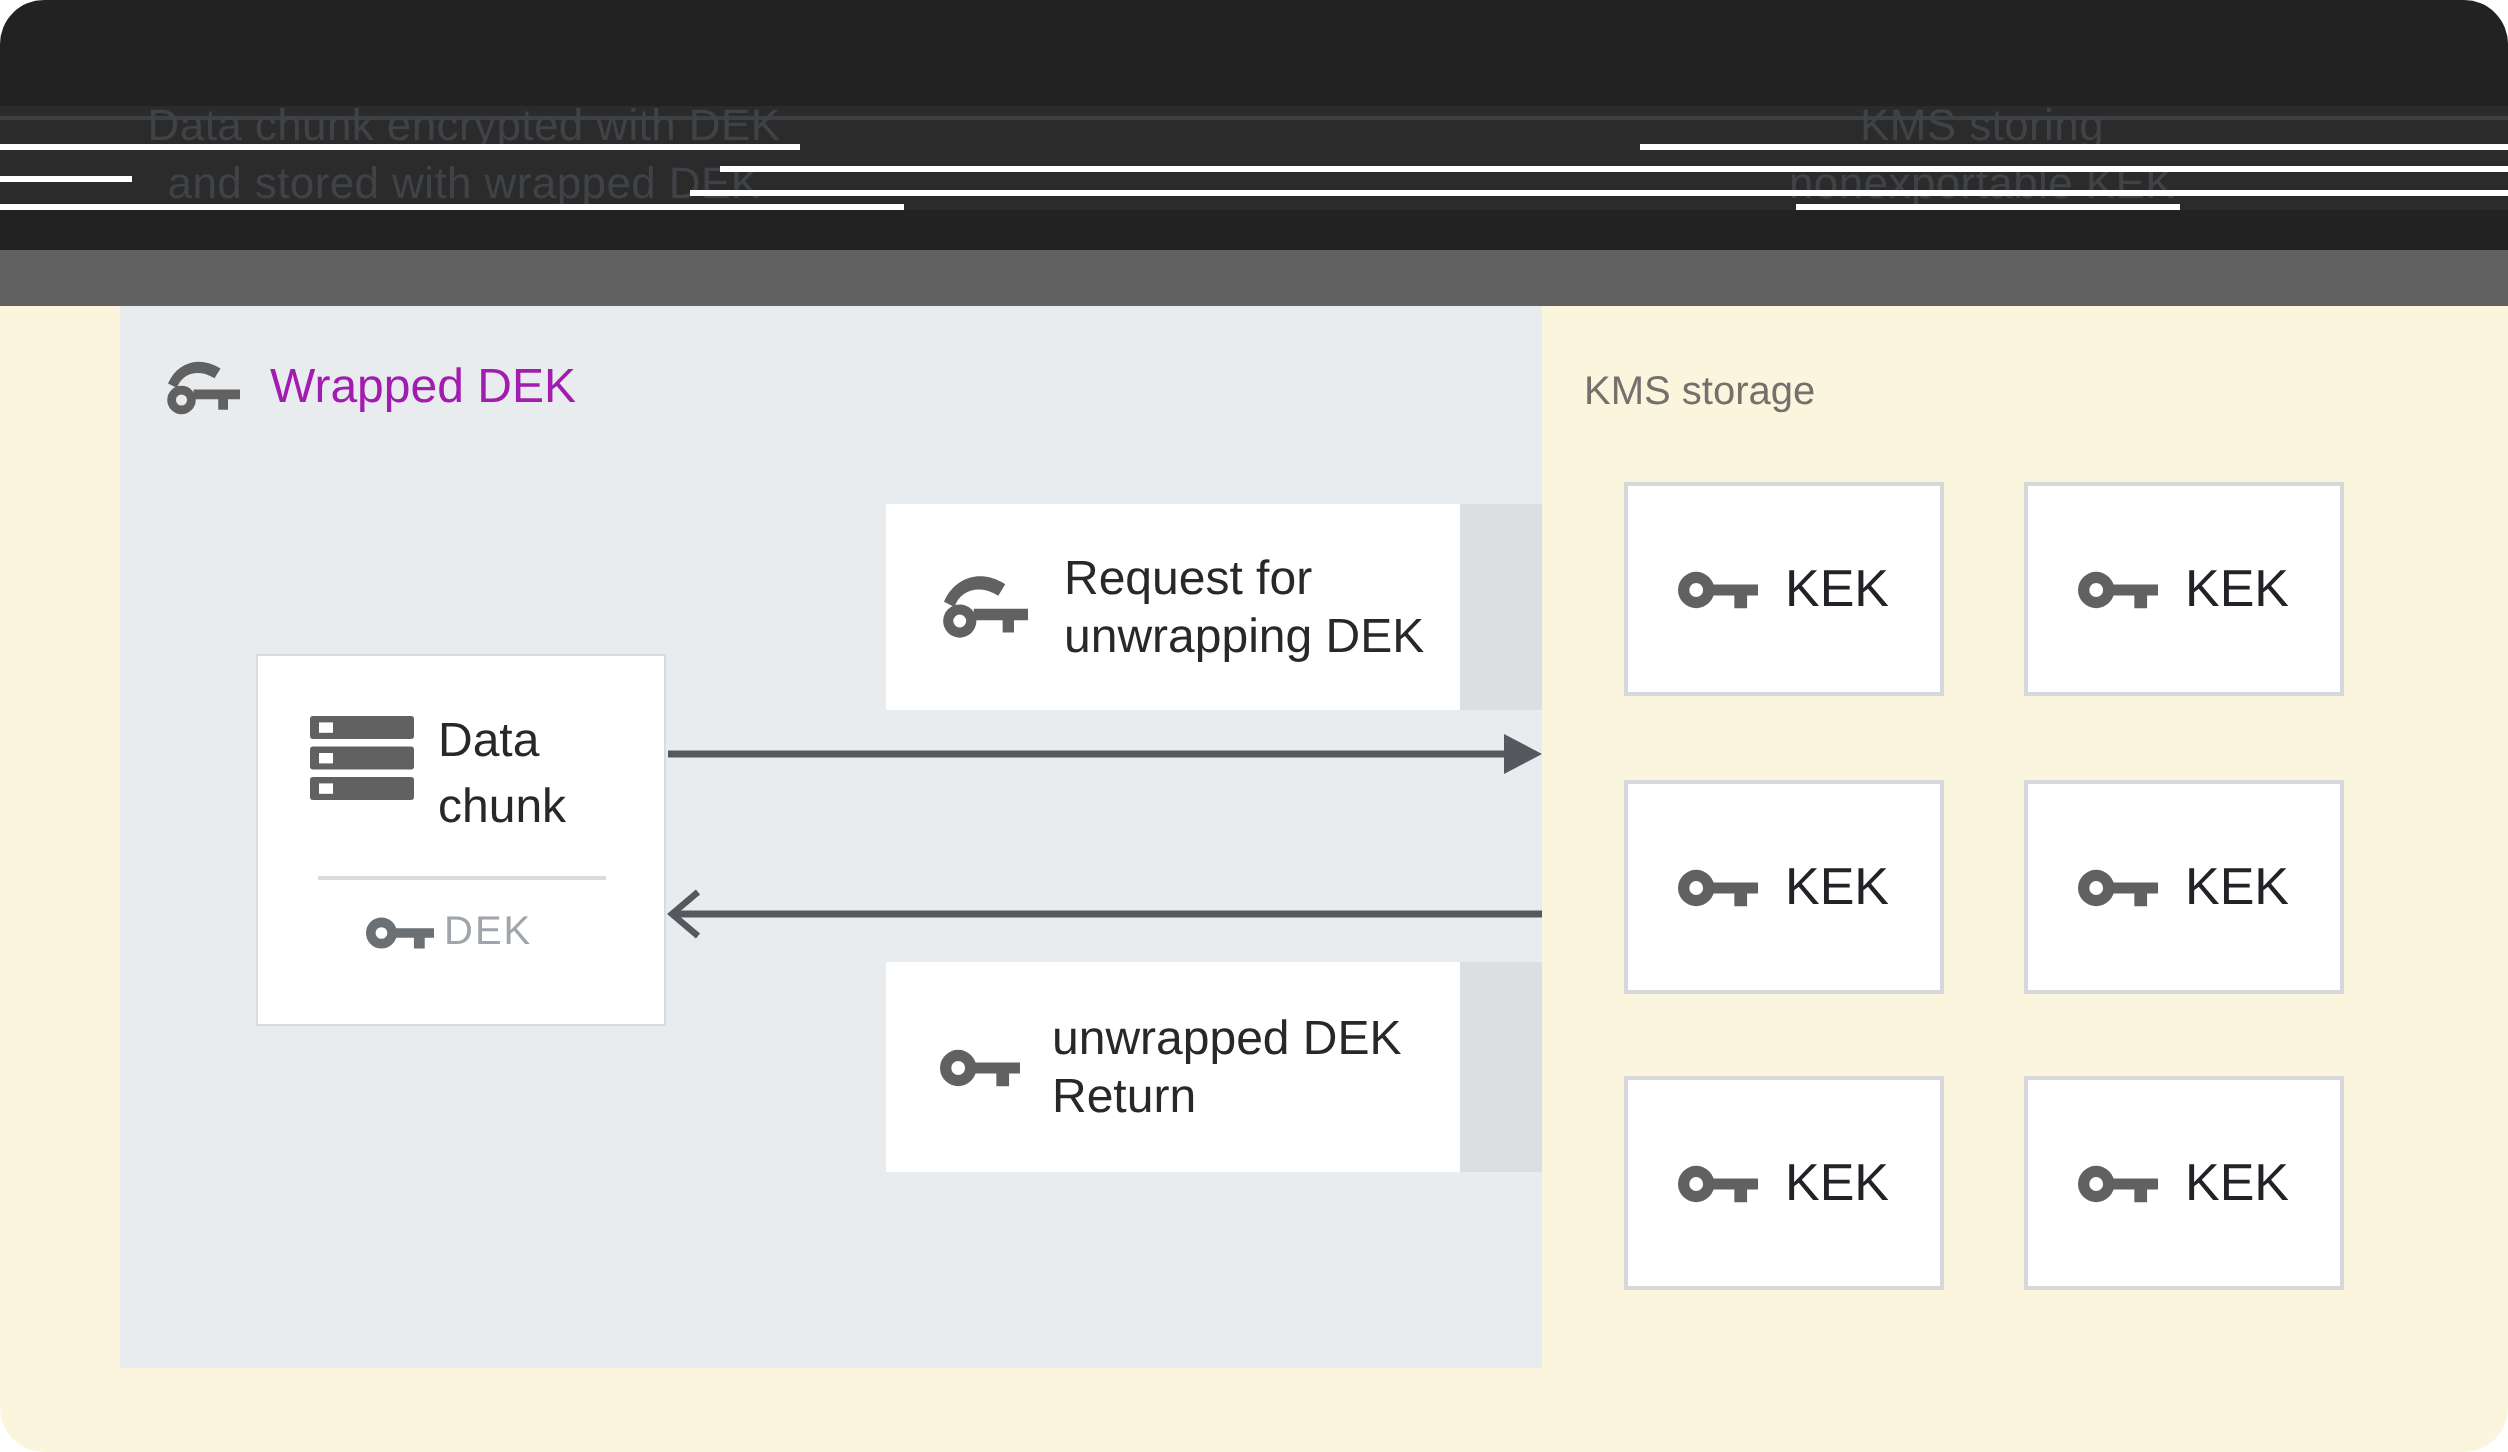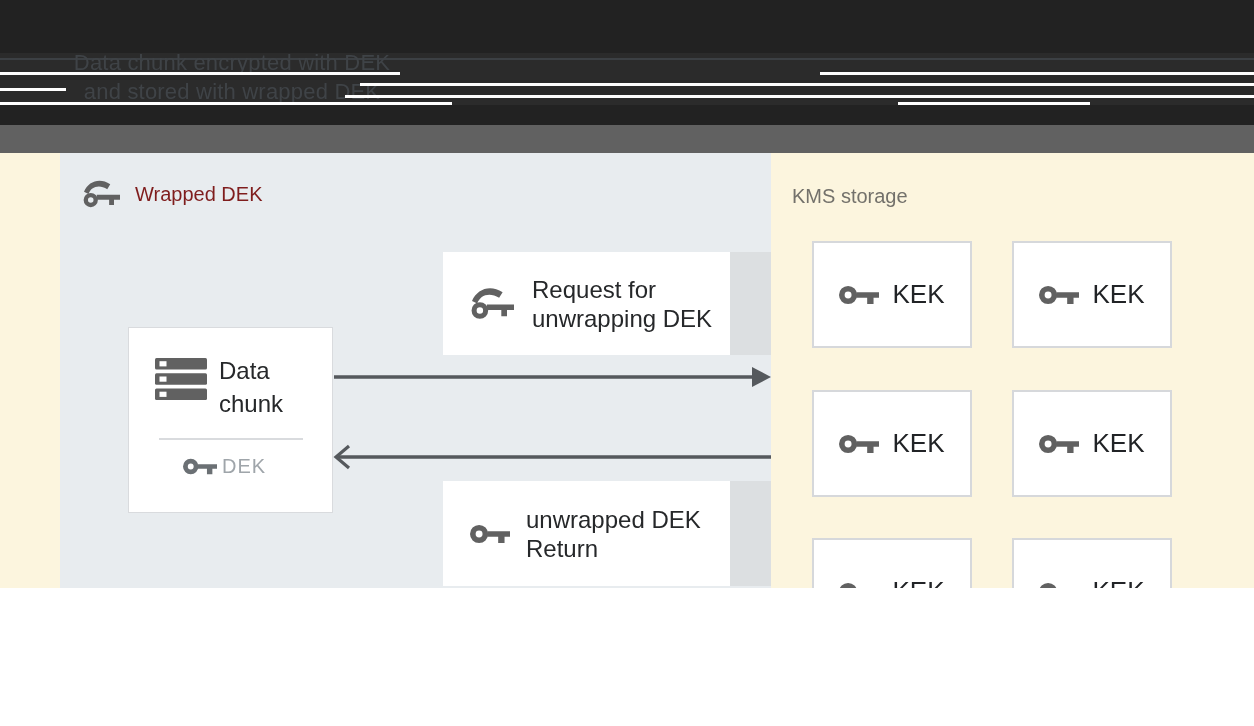--- a/index.html
+++ b/index.html
@@ -1,19 +1,20 @@
 <!DOCTYPE html>
 <html><head>
 <meta charset="utf-8">
 <style>
   html,body { margin:0; padding:0; }
   .stage {
-    position:relative; width:1254px; height:588px;
+    position:relative; width:1254px; height:726px;
     background:#FCF5DE; overflow:hidden;
     font-family:"Liberation Sans", sans-serif;
+    border-radius:22px;
   }
   
   .band-black { position:absolute; left:0; top:0; width:1254px; height:125px; background:#222222; }
   .band-texture { position:absolute; left:0; top:53px; width:1254px; height:52px; background:#2B2B2B; }
   .band-gray { position:absolute; left:0; top:125px; width:1254px; height:28px; background:#616161; }
 
   .ghost-caption {
     position:absolute; top:48px; color:#3F4347; font-size:22px; line-height:29px;
     text-align:center; z-index:2; letter-spacing:0.2px;
   }
@@ -23,21 +24,21 @@
   .scanline { position:absolute; height:2.5px; background:#FFFFFF; z-index:3; }
   .grayline { position:absolute; height:1.5px; background:#3C4044; z-index:1; }
 
   
   .panel {
     position:absolute; left:60px; top:153px; width:711px; height:531px;
     background:#E8ECEF;
   }
   .panel-label {
     position:absolute; left:82px; top:179px; display:flex; align-items:center; gap:13px;
-    color:#7f1d1d; font-size:20px; z-index:2;
+    color:#a21caf; font-size:24px; z-index:2;
   }
   .kms-label {
     position:absolute; left:792px; top:185px; color:#73716B; font-size:20px; z-index:2;
   }
 
   
   .card { position:absolute; background:#FFFFFF; box-sizing:border-box; z-index:2; }
   .data-card { left:128px; top:327px; width:205px; height:186px; border:1.5px solid #D9DBDE; }
   .data-card .row-top { position:absolute; left:26px; top:30px; display:flex; gap:12px; align-items:flex-start; }
   .data-card .title { width:105px; font-size:24px; line-height:33px; color:#26282A; margin-top:-4px; }
@@ -71,20 +72,24 @@
 
 <div class="stage">
 
   <div class="band-black"></div>
   <div class="band-texture"></div>
   <div class="grayline" style="left:0; top:58px; width:1254px;"></div>
 
   <div class="ghost-caption left">
     <div>Data chunk encrypted with DEK</div>
     <div>and stored with wrapped DEK</div>
+  </div>
+  <div class="ghost-caption right">
+    <div>KMS storing</div>
+    <div>nonexportable KEK</div>
   </div>
 
   <div class="scanline" style="left:0; top:72px; width:400px;"></div>
   <div class="scanline" style="left:820px; top:72px; width:434px;"></div>
   <div class="scanline" style="left:360px; top:83px; width:894px;"></div>
   <div class="scanline" style="left:0; top:88px; width:66px;"></div>
   <div class="scanline" style="left:345px; top:95px; width:909px;"></div>
   <div class="scanline" style="left:0; top:102px; width:452px;"></div>
   <div class="scanline" style="left:898px; top:102px; width:192px;"></div>
 

